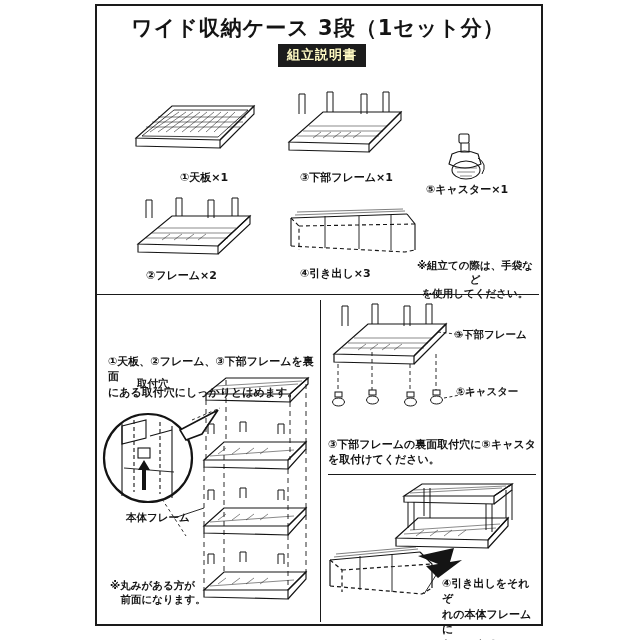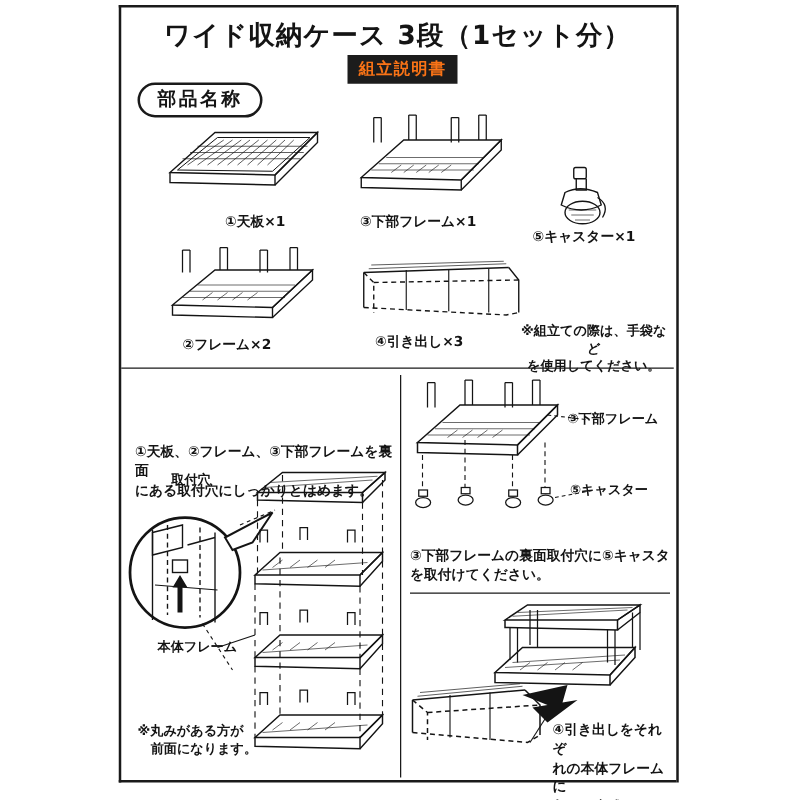--- a/index.html
+++ b/index.html
@@ -19,21 +19,21 @@
 
   
   .title{
     position:absolute;left:95px;top:14px;width:446px;
     text-align:center;
     font-size:21px;font-weight:bold;letter-spacing:1px;
     white-space:nowrap;
   }
   .badge{
     position:absolute;left:278px;top:44px;
-    background:#1c1c1c;color:#f97316;
+    background:#1c1c1c;color:#fef9c3;
     font-size:13px;font-weight:bold;
     padding:2px 9px 3px 9px;letter-spacing:1px;
     white-space:nowrap;
   }
 
   
   .pill{
     position:absolute;
     border:2px solid #1a1a1a;border-radius:14px;
     padding:2px 14px 3px 14px;
@@ -66,21 +66,20 @@
 <div class="sheet">
 
   <div class="hr" style="left:95px;top:4px;width:446px;"></div>
   <div class="hr" style="left:95px;top:624px;width:446px;"></div>
   <div class="vr" style="left:95px;top:4px;height:622px;"></div>
   <div class="vr" style="left:541px;top:4px;height:622px;"></div>
 
   <div class="title">ワイド収納ケース 3段（1セット分）</div>
   <div class="badge">組立説明書</div>
 
-  <div class="pill" style="left:110px;top:66px;">部品名称</div>
 
   <div class="abs" style="left:130px;top:96px;">
     <svg width="130" height="70" viewBox="0 0 130 70">
       <g fill="none" stroke="#141414" stroke-width="1.1">
         <path d="M6 42 L42 10 L124 10 L90 44 Z"></path>
         <path d="M6 42 L6 50 L90 52 L90 44"></path>
         <path d="M90 44 L124 10 L124 18 L90 52"></path>
         <path d="M12 40 L44 14 L118 14 L88 41 Z" stroke-width="0.8"></path>
       </g>
       <g stroke="#141414" stroke-width="0.55" fill="none">
@@ -119,21 +118,21 @@
           <path d="M20 39 L100 39"></path>
           <path d="M26 34 L104 34"></path>
         <path d="M30 46 L38 40"></path>
           <path d="M40 46 L48 40"></path>
           <path d="M50 46 L58 40"></path>
         <path d="M60 46 L68 40"></path>
           <path d="M70 46 L78 40"></path>
       </g>
     </svg>
   </div>
-  <div class="cap" style="left:288px;top:170px;">③下部フレーム×1</div>
+  <div class="cap" style="left:300px;top:170px;">③下部フレーム×1</div>
 
   <div class="abs" style="left:438px;top:132px;">
     <svg width="58" height="50" viewBox="0 0 58 50">
       <g fill="none" stroke="#141414" stroke-width="1.1">
         <rect x="21" y="2" width="10" height="9" rx="1.5"></rect>
         <path d="M23 11 L23 20 L31 20 L31 11"></path>
         <path d="M14 22 q12 -6 26 0 l3 10 q-16 8 -32 0 Z"></path>
         <ellipse cx="28" cy="38" rx="14" ry="9"></ellipse>
         <path d="M40 26 q10 6 4 16" stroke-width="1"></path>
       </g>

